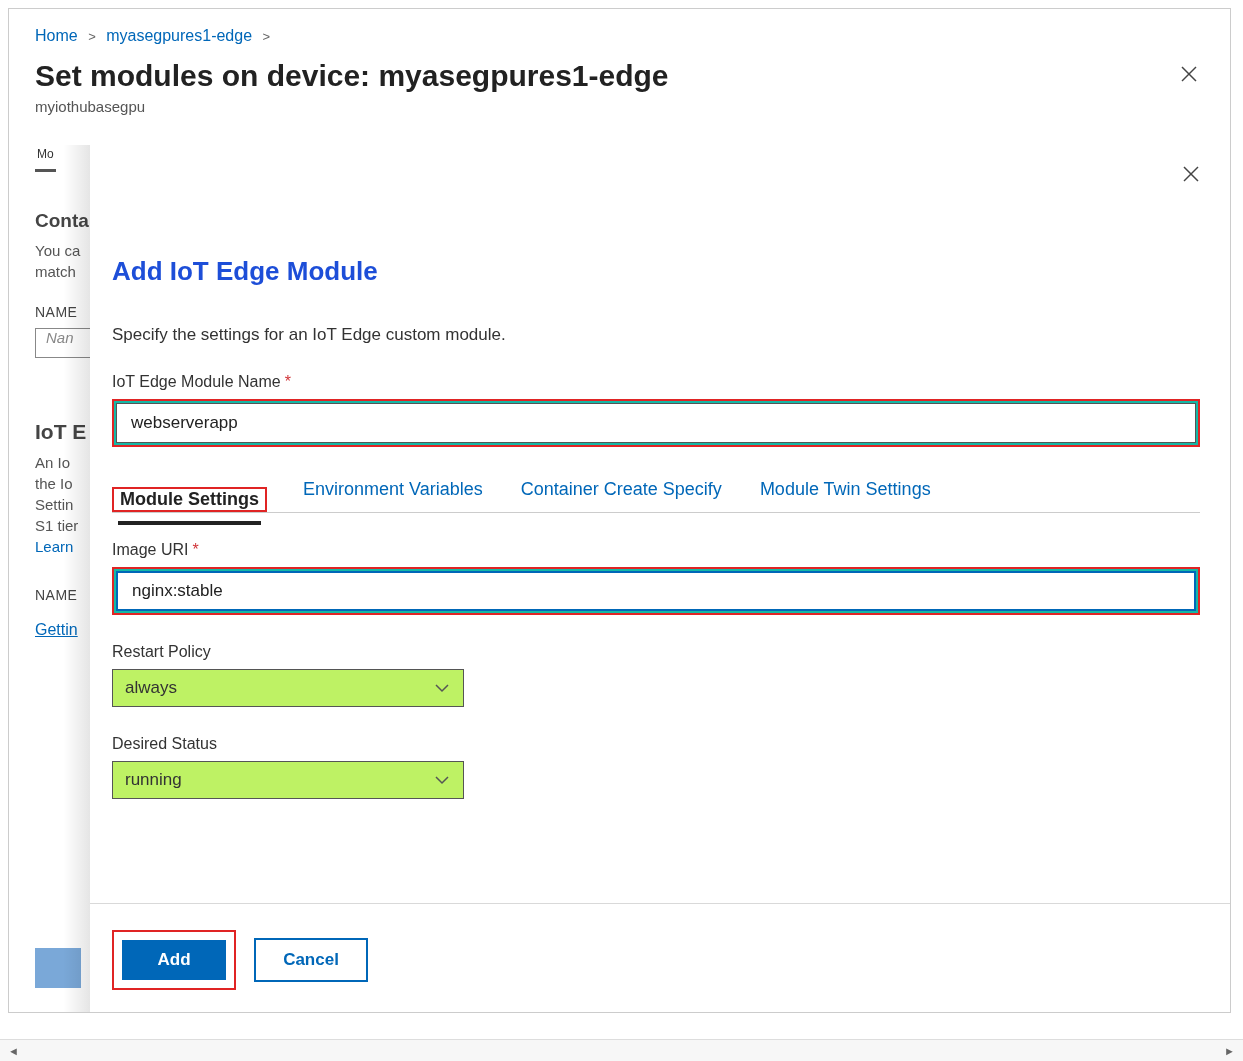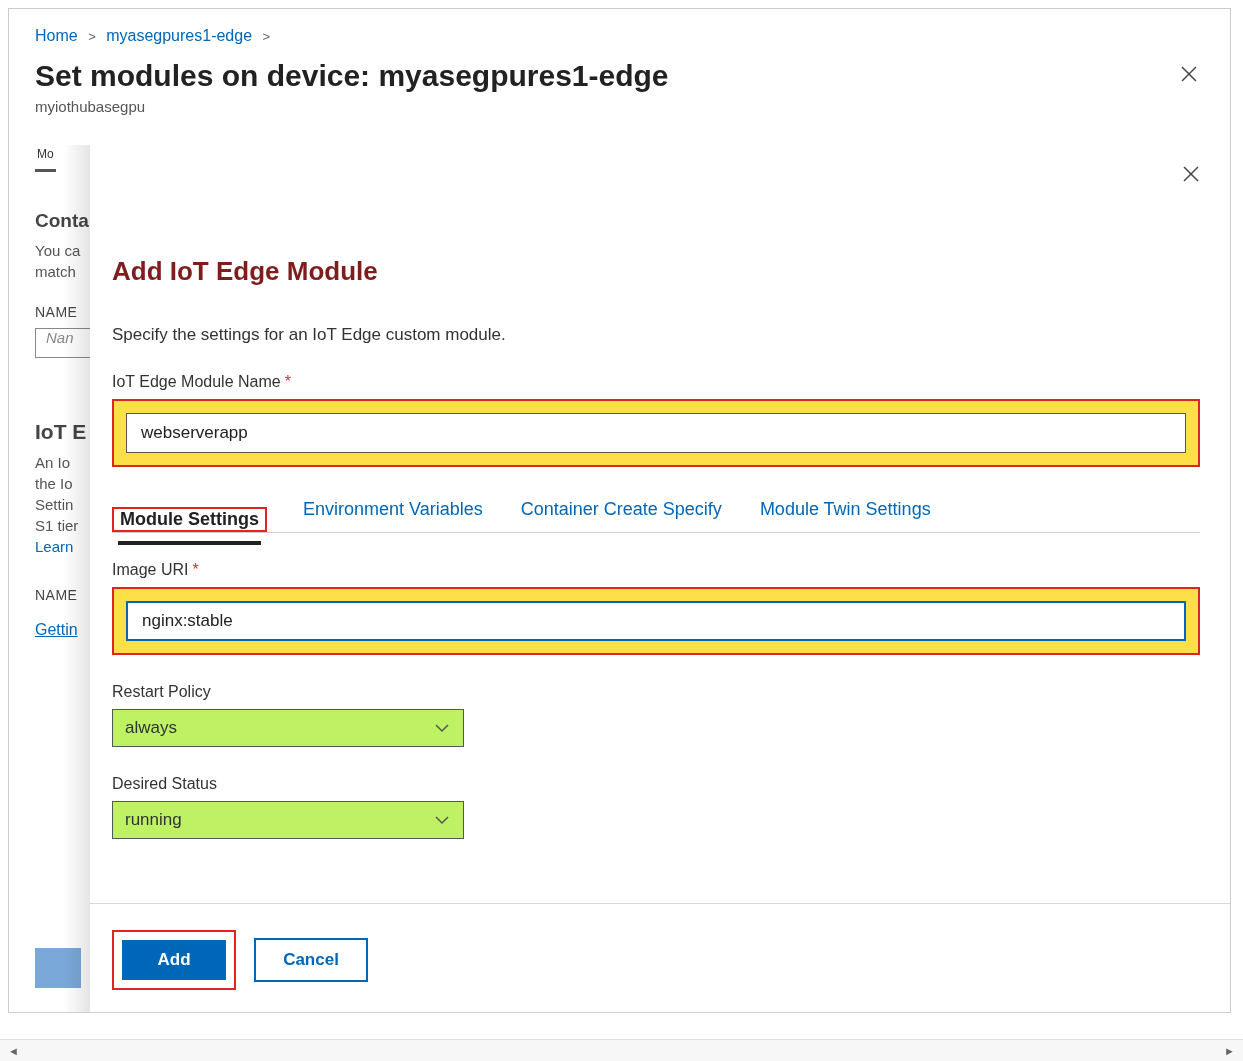--- a/index.html
+++ b/index.html
@@ -25,28 +25,28 @@
   .bg-label { font-size: 14px; letter-spacing: 0.5px; color: #444; margin-top: 22px; }
   .bg-input { margin-top: 8px; border: 1px solid #888; height: 30px; width: 260px; padding: 0 10px; font-style: italic; color: #888; font-size: 15px; }
   .bg-sectitle2 { font-weight: 600; font-size: 21px; margin-top: 62px; }
   .bg-link { color: #0067b8; text-decoration: none; }
 
   .panel-shadow { position: absolute; left: 54px; top: 136px; width: 27px; height: 870px; background: linear-gradient(to right, rgba(0,0,0,0.00), rgba(0,0,0,0.10)); }
 
   .panel { position: absolute; left: 81px; top: 136px; right: 0; height: 870px; background: #fff; }
   .panel-close-row { display: flex; justify-content: flex-end; padding: 14px 24px 0 0; }
   .panel-inner { padding: 8px 30px 0 22px; }
-  .panel-title { font-size: 26px; font-weight: 600; color: #7f1d1d; margin-top: 54px; }
+  .panel-title { font-size: 26px; font-weight: 600; color: #1d4ed8; margin-top: 54px; }
   .panel-desc { color: #333; font-size: 17px; margin-top: 38px; }
   .learn-link { display: block; color: #0067b8; text-decoration: none; font-size: 17px; margin-top: 4px; }
 
   .fieldlabel { color: #333; font-size: 16px; margin-top: 28px; }
   .req-star { color: #d13438; margin-left: 4px; }
 
-  .big-input-wrap { border: 2px solid #e02424; margin-top: 8px; padding: 12px; background: #fde047; }
+  .big-input-wrap { border: 2px solid #e02424; margin-top: 8px; padding: 2px; background: #14b8a6; }
   .big-input { width: 100%; height: 40px; border: 1px solid #555; padding: 0 14px; font-size: 17px; color: #222; }
   .focused-border { border: 2px solid #0067b8; }
 
   .tabs { display: flex; gap: 34px; margin-top: 22px; border-bottom: 1px solid #ccc; align-items: flex-end; font-size: 18px; }
   .tab { padding: 10px 2px 12px 2px; color: #0067b8; cursor: pointer; }
   .tab.active { color: #222; font-weight: 600; border-bottom: 4px solid #222; margin-bottom: -1px; }
   .tab-active-box { border: 2px solid #e02424; padding: 0 4px; }
 
   .small-select { margin-top: 8px; width: 352px; height: 38px; border: 1px solid #555; padding: 0 12px; display: flex; align-items: center; justify-content: space-between; font-size: 17px; color: #333; cursor: pointer; background: #bef264; }
   .chevron-down { width: 18px; height: 18px; }

